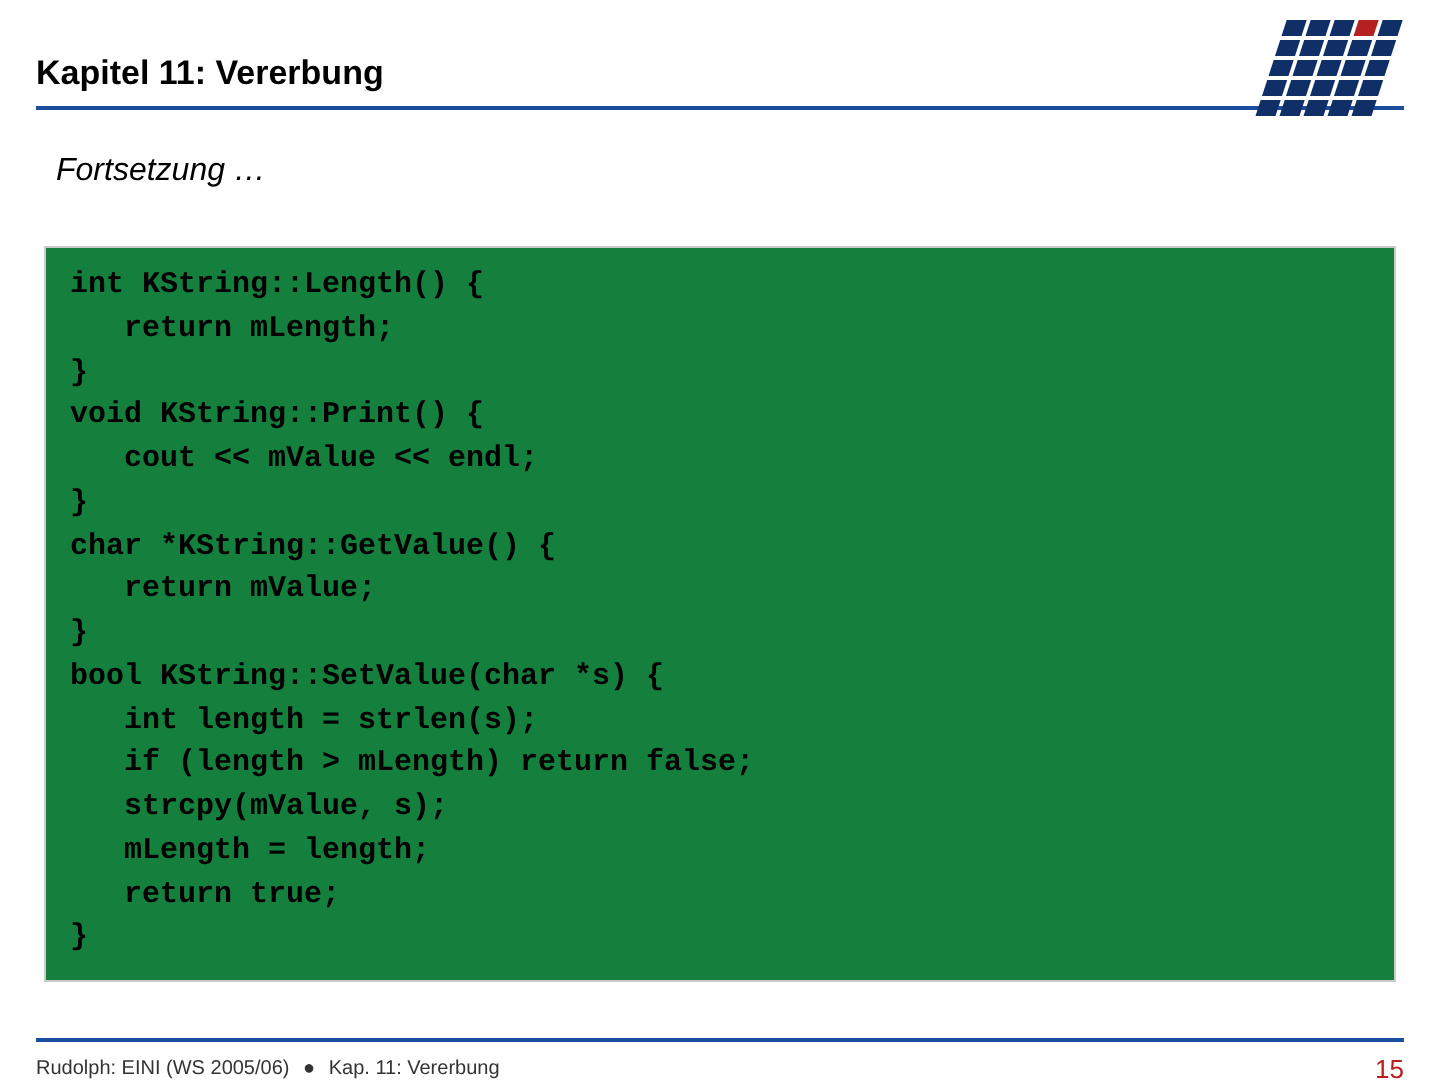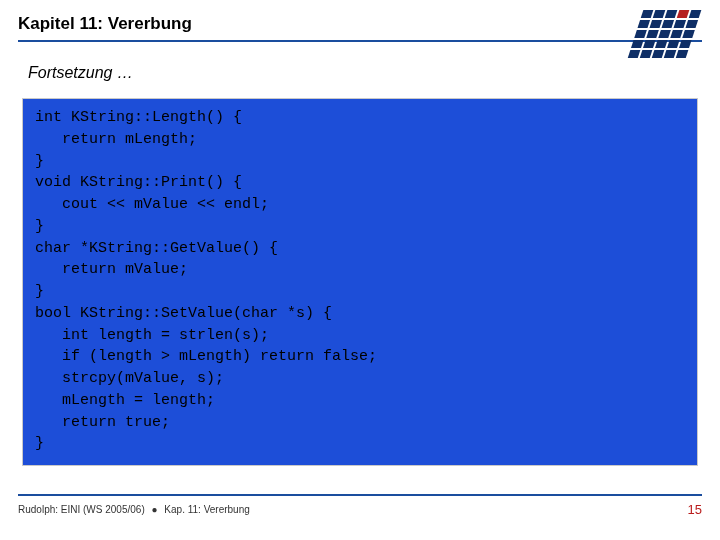--- a/index.html
+++ b/index.html
@@ -6,21 +6,21 @@
   body {
     width: 720px;
     height: 540px;
     background: #fff;
     font-family: Arial, Helvetica, sans-serif;
     position: relative;
     overflow: hidden;
   }
   .header {
     position: relative;
-    padding: 14px 18px 8px 18px;
+    padding: 27px 18px 8px 18px;
   }
   .header-title {
     font-size: 17px;
     font-weight: bold;
     color: #000;
   }
   .header-underline {
     margin-top: 6px;
     height: 2px;
     background: #1a4d9e;
@@ -34,27 +34,27 @@
     height: 55px;
   }
   .logo svg { display: block; }
   .subtitle {
     padding: 14px 0 12px 28px;
     font-style: italic;
     font-size: 16px;
     color: #000;
   }
   .code-block {
-    margin: 4px 22px 0 22px;
-    background: #1d4ed8;
+    margin: 16px 22px 0 22px;
+    background: #15803d;
     border: 1px solid #c9c9c9;
     padding: 8px 12px 10px 12px;
     font-family: "Courier New", Courier, monospace;
     font-size: 15px;
-    font-weight: normal;
+    font-weight: bold;
     line-height: 1.45;
     white-space: pre;
     color: #000;
   }
   .footer-line {
     height: 2px;
     background: #1a4d9e;
     margin: 28px 18px 0 18px;
   }
   .footer {

